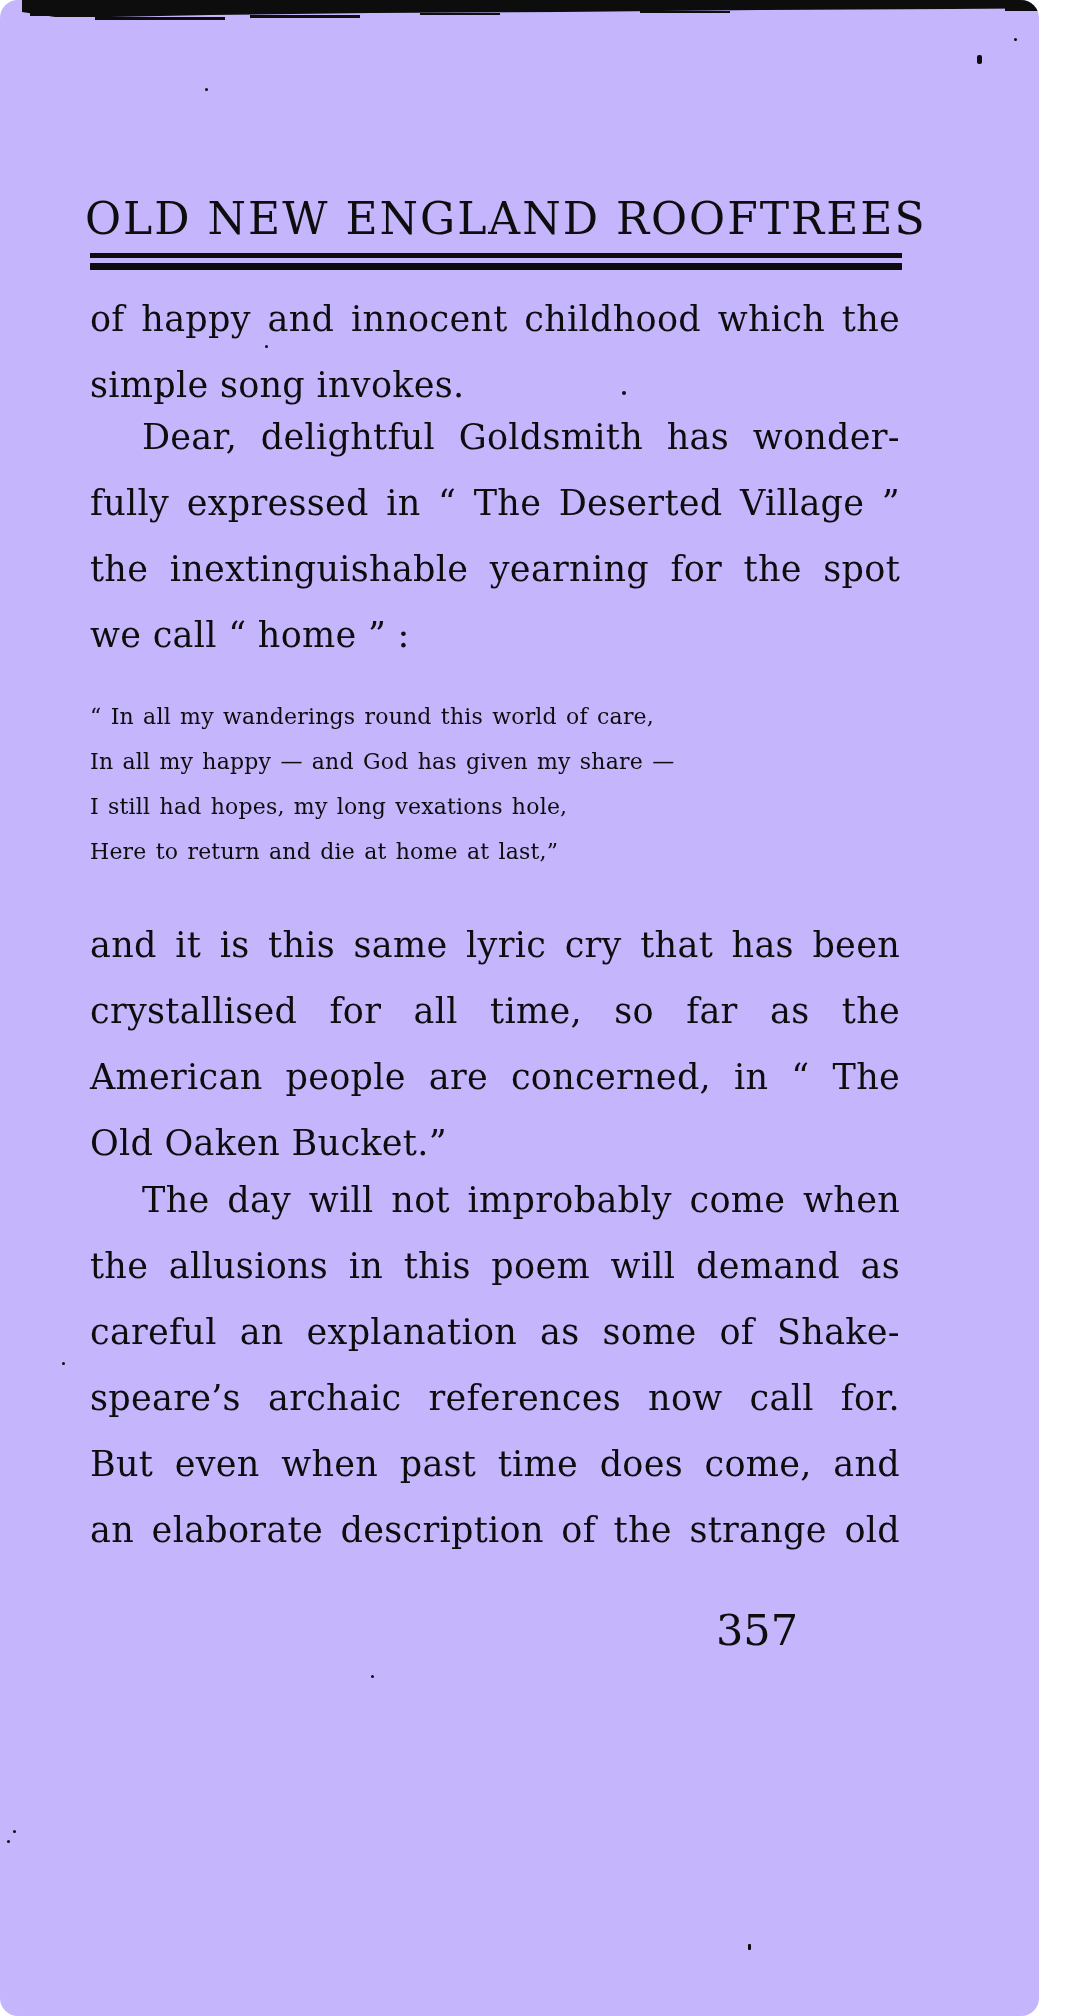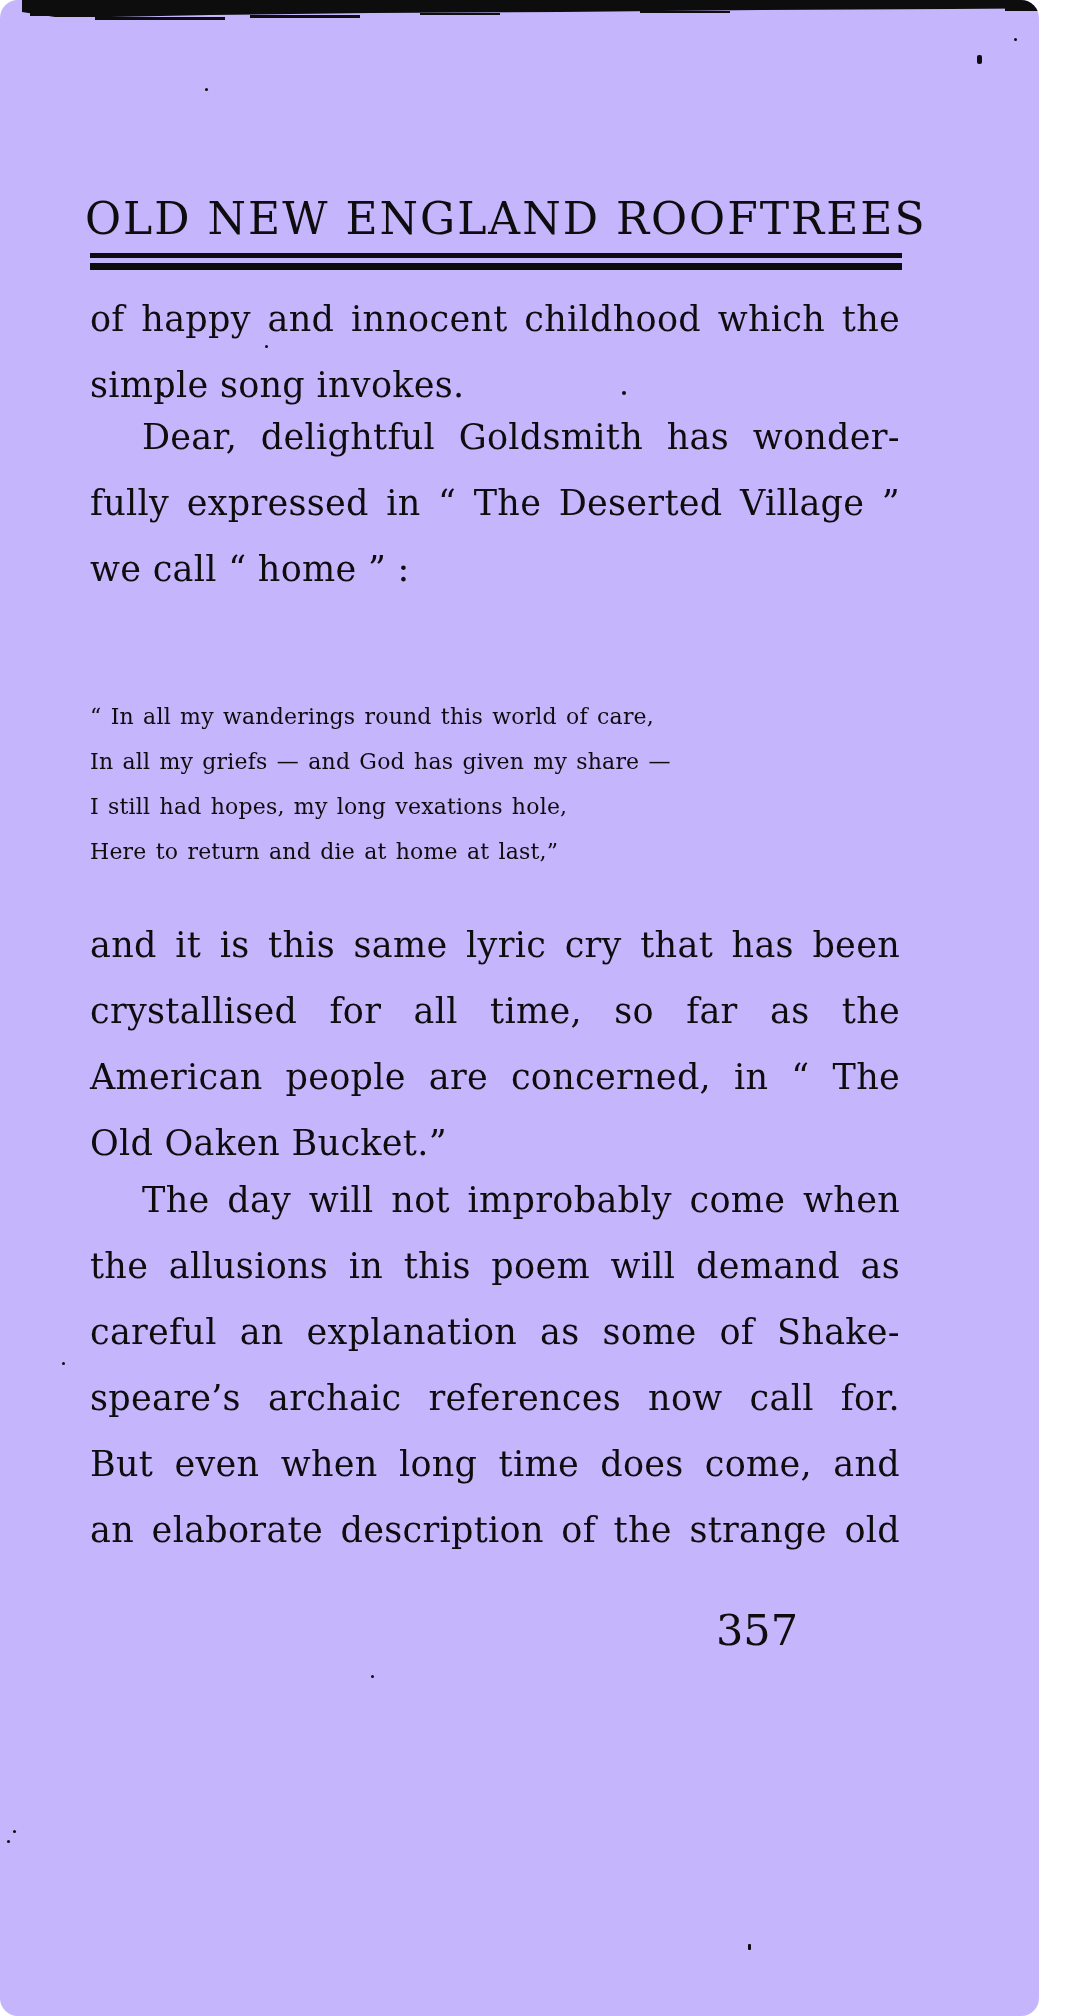--- a/index.html
+++ b/index.html
@@ -105,43 +105,44 @@
   <div class="rule rule2"></div>
 
   <div class="para" style="top:286px">
     <div class="ln jl">of happy and innocent childhood which the</div>
     <div class="ln">simple song invokes.</div>
   </div>
 
   <div class="para" style="top:404px">
     <div class="ln jl ind">Dear, delightful Goldsmith has wonder-</div>
     <div class="ln jl">fully expressed in “ The Deserted Village ”</div>
+    <div class="ln jl">the inextinguishable yearning for the spot</div>
     <div class="ln">we call “ home ” :</div>
   </div>
 
   <div class="poem" style="top:694px">
     <div class="ln">“ In all my wanderings round this world of care,</div>
-    <div class="ln">In all my griefs — and God has given my share —</div>
+    <div class="ln">In all my happy — and God has given my share —</div>
     <div class="ln">I still had hopes, my long vexations hole,</div>
     <div class="ln">Here to return and die at home at last,”</div>
   </div>
 
   <div class="para" style="top:912px">
     <div class="ln jl">and it is this same lyric cry that has been</div>
     <div class="ln jl">crystallised for all time, so far as the</div>
     <div class="ln jl">American people are concerned, in “ The</div>
     <div class="ln">Old Oaken Bucket.”</div>
   </div>
 
   <div class="para" style="top:1167px">
     <div class="ln jl ind">The day will not improbably come when</div>
     <div class="ln jl">the allusions in this poem will demand as</div>
     <div class="ln jl">careful an explanation as some of Shake-</div>
     <div class="ln jl">speare’s archaic references now call for.</div>
-    <div class="ln jl">But even when long time does come, and</div>
+    <div class="ln jl">But even when past time does come, and</div>
     <div class="ln jl">an elaborate description of the strange old</div>
   </div>
 
   <div class="pagenum">357</div>
 
   <div class="speck" style="left:977px;top:55px;width:5px;height:9px;border-radius:2px"></div>
   <div class="speck" style="left:1014px;top:38px;width:3px;height:3px"></div>
   <div class="speck" style="left:1051px;top:45px;width:3px;height:3px"></div>
   <div class="speck" style="left:205px;top:88px;width:3px;height:3px"></div>
   <div class="speck" style="left:265px;top:345px;width:3px;height:3px"></div>

